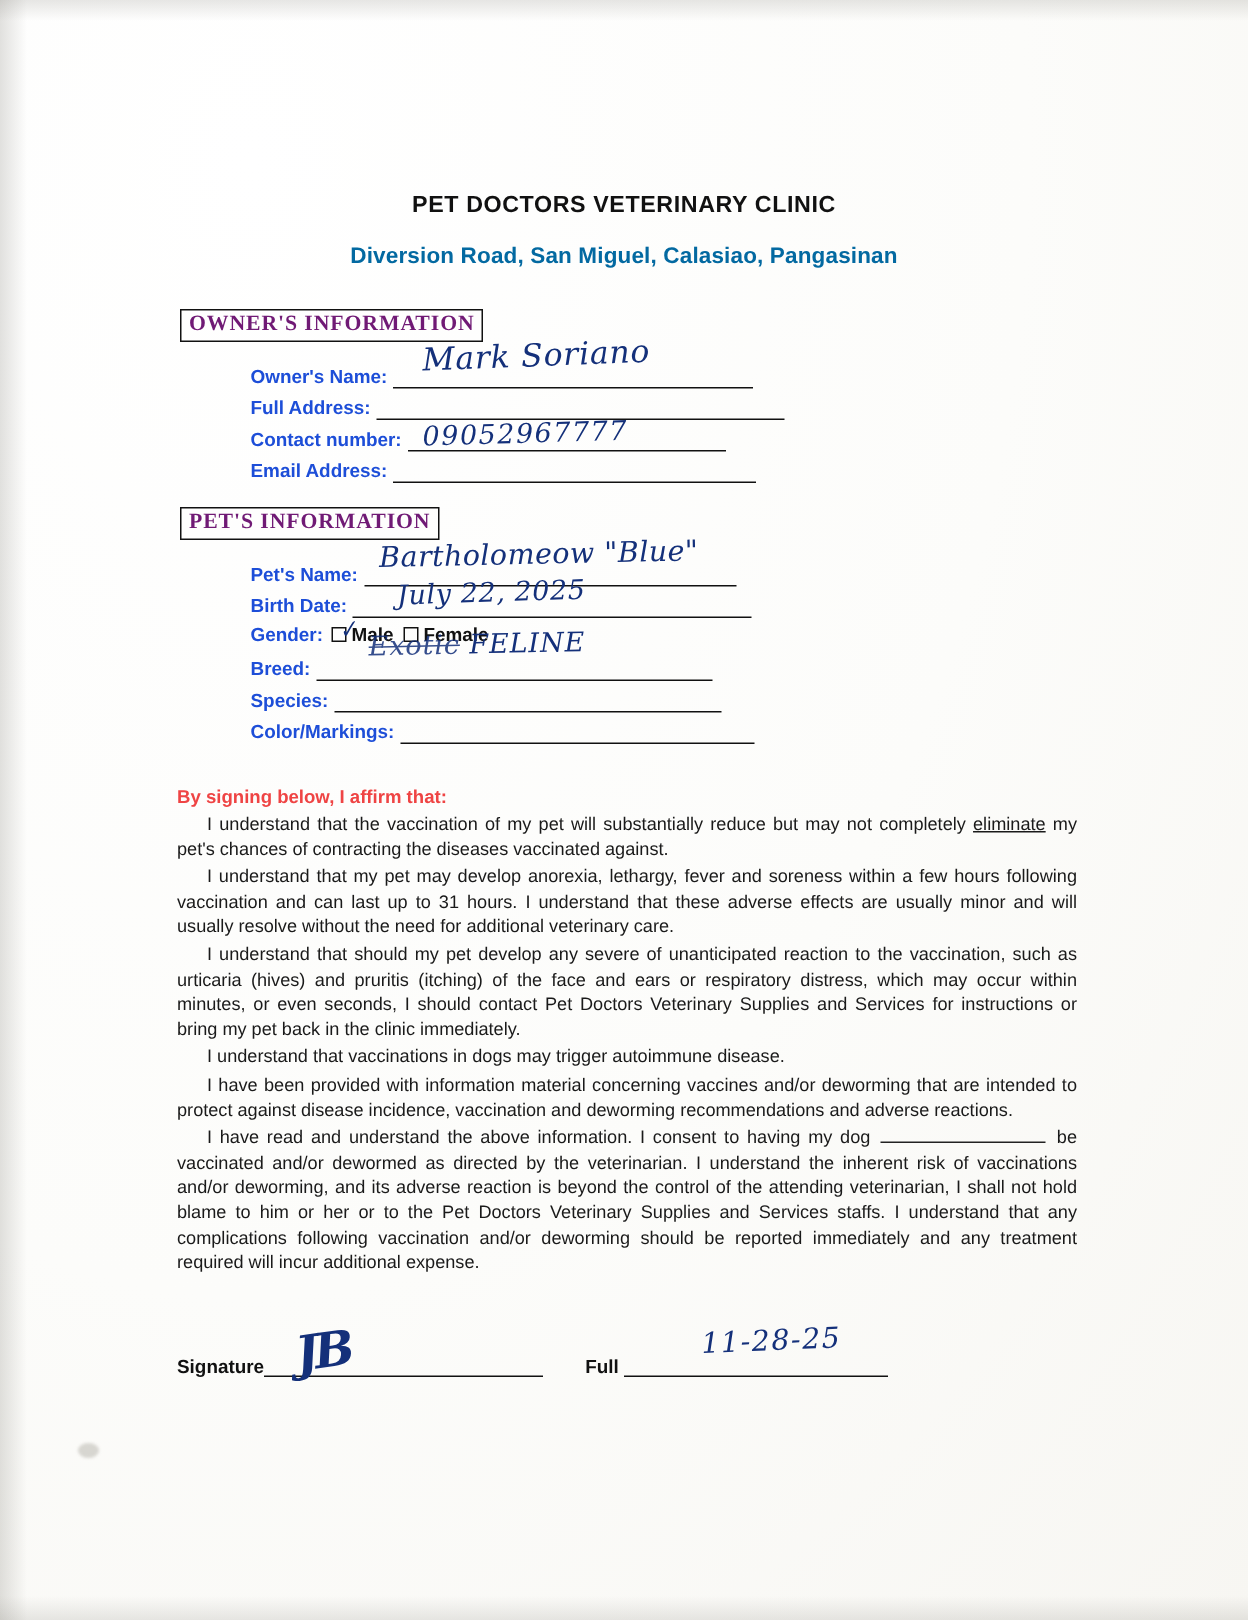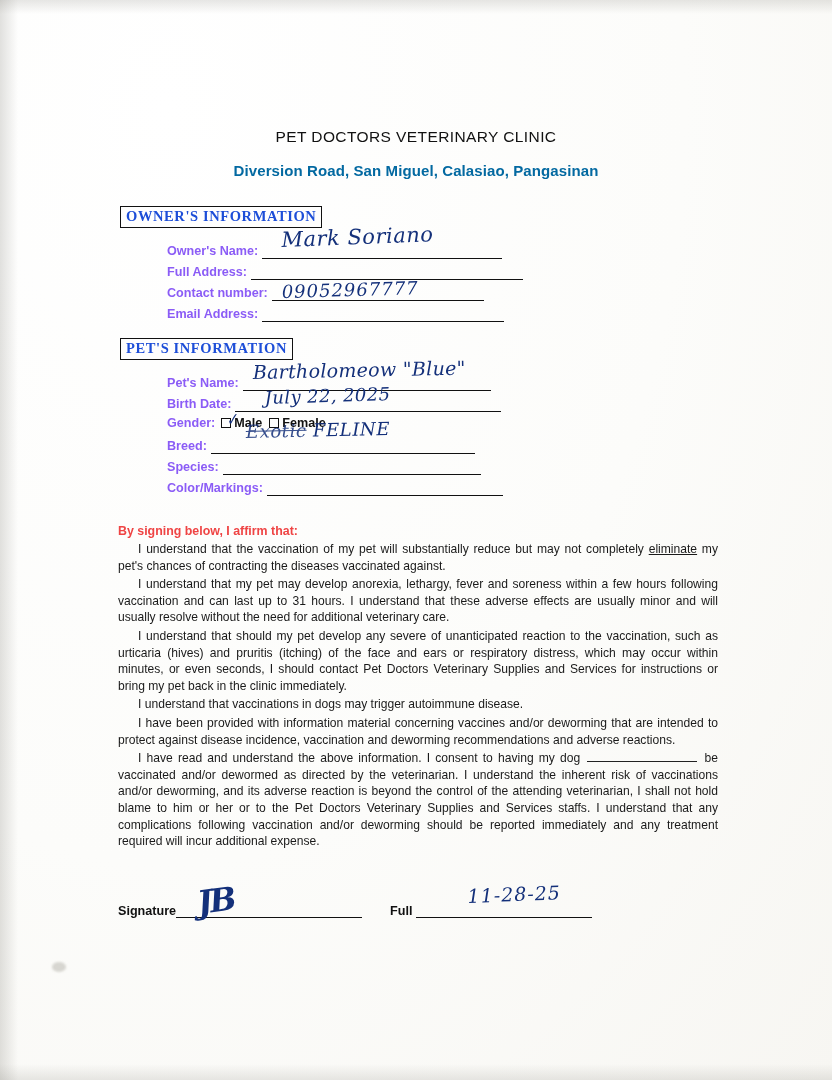--- a/index.html
+++ b/index.html
@@ -60,21 +60,21 @@
     left: 0; top: 0;
     width: 832px;
     height: 1080px;
     box-sizing: border-box;
     padding: 0;
   }
 
   
   .clinic-title {
     text-align: center;
-    font-weight: normal;
+    font-weight: bold;
     font-size: 15.5px;
     letter-spacing: 0.4px;
     margin-top: 128px;
     color: #111;
   }
   .clinic-address {
     text-align: center;
     font-weight: bold;
     font-size: 15px;
     letter-spacing: 0.1px;
@@ -84,21 +84,21 @@
 
   
   .section-box {
     display: inline-block;
     border: 1.4px solid #111;
     padding: 1px 5px 2px 5px;
     font-family: "Liberation Serif", serif;
     font-weight: bold;
     font-size: 14.5px;
     letter-spacing: 0.6px;
-    color: #1d4ed8;
+    color: #701a75;
     background: transparent;
   }
   .owner-box-wrap { position: absolute; left: 120px; top: 206px; }
   .pet-box-wrap { position: absolute; left: 120px; top: 338px; }
 
   
   .fields {
     position: absolute;
     left: 167px;
   }
@@ -108,21 +108,21 @@
   .field-row {
     display: flex;
     align-items: flex-end;
     height: 18.5px;
     margin-bottom: 2.5px;
     position: relative;
   }
   .field-label {
     font-weight: bold;
     font-size: 12.6px;
-    color: #8b5cf6;
+    color: #1d4ed8;
     white-space: nowrap;
     line-height: 15px;
   }
   .field-line {
     flex: 0 0 auto;
     border-bottom: 1.2px solid #111;
     height: 15px;
     margin-left: 4px;
     position: relative;
   }

